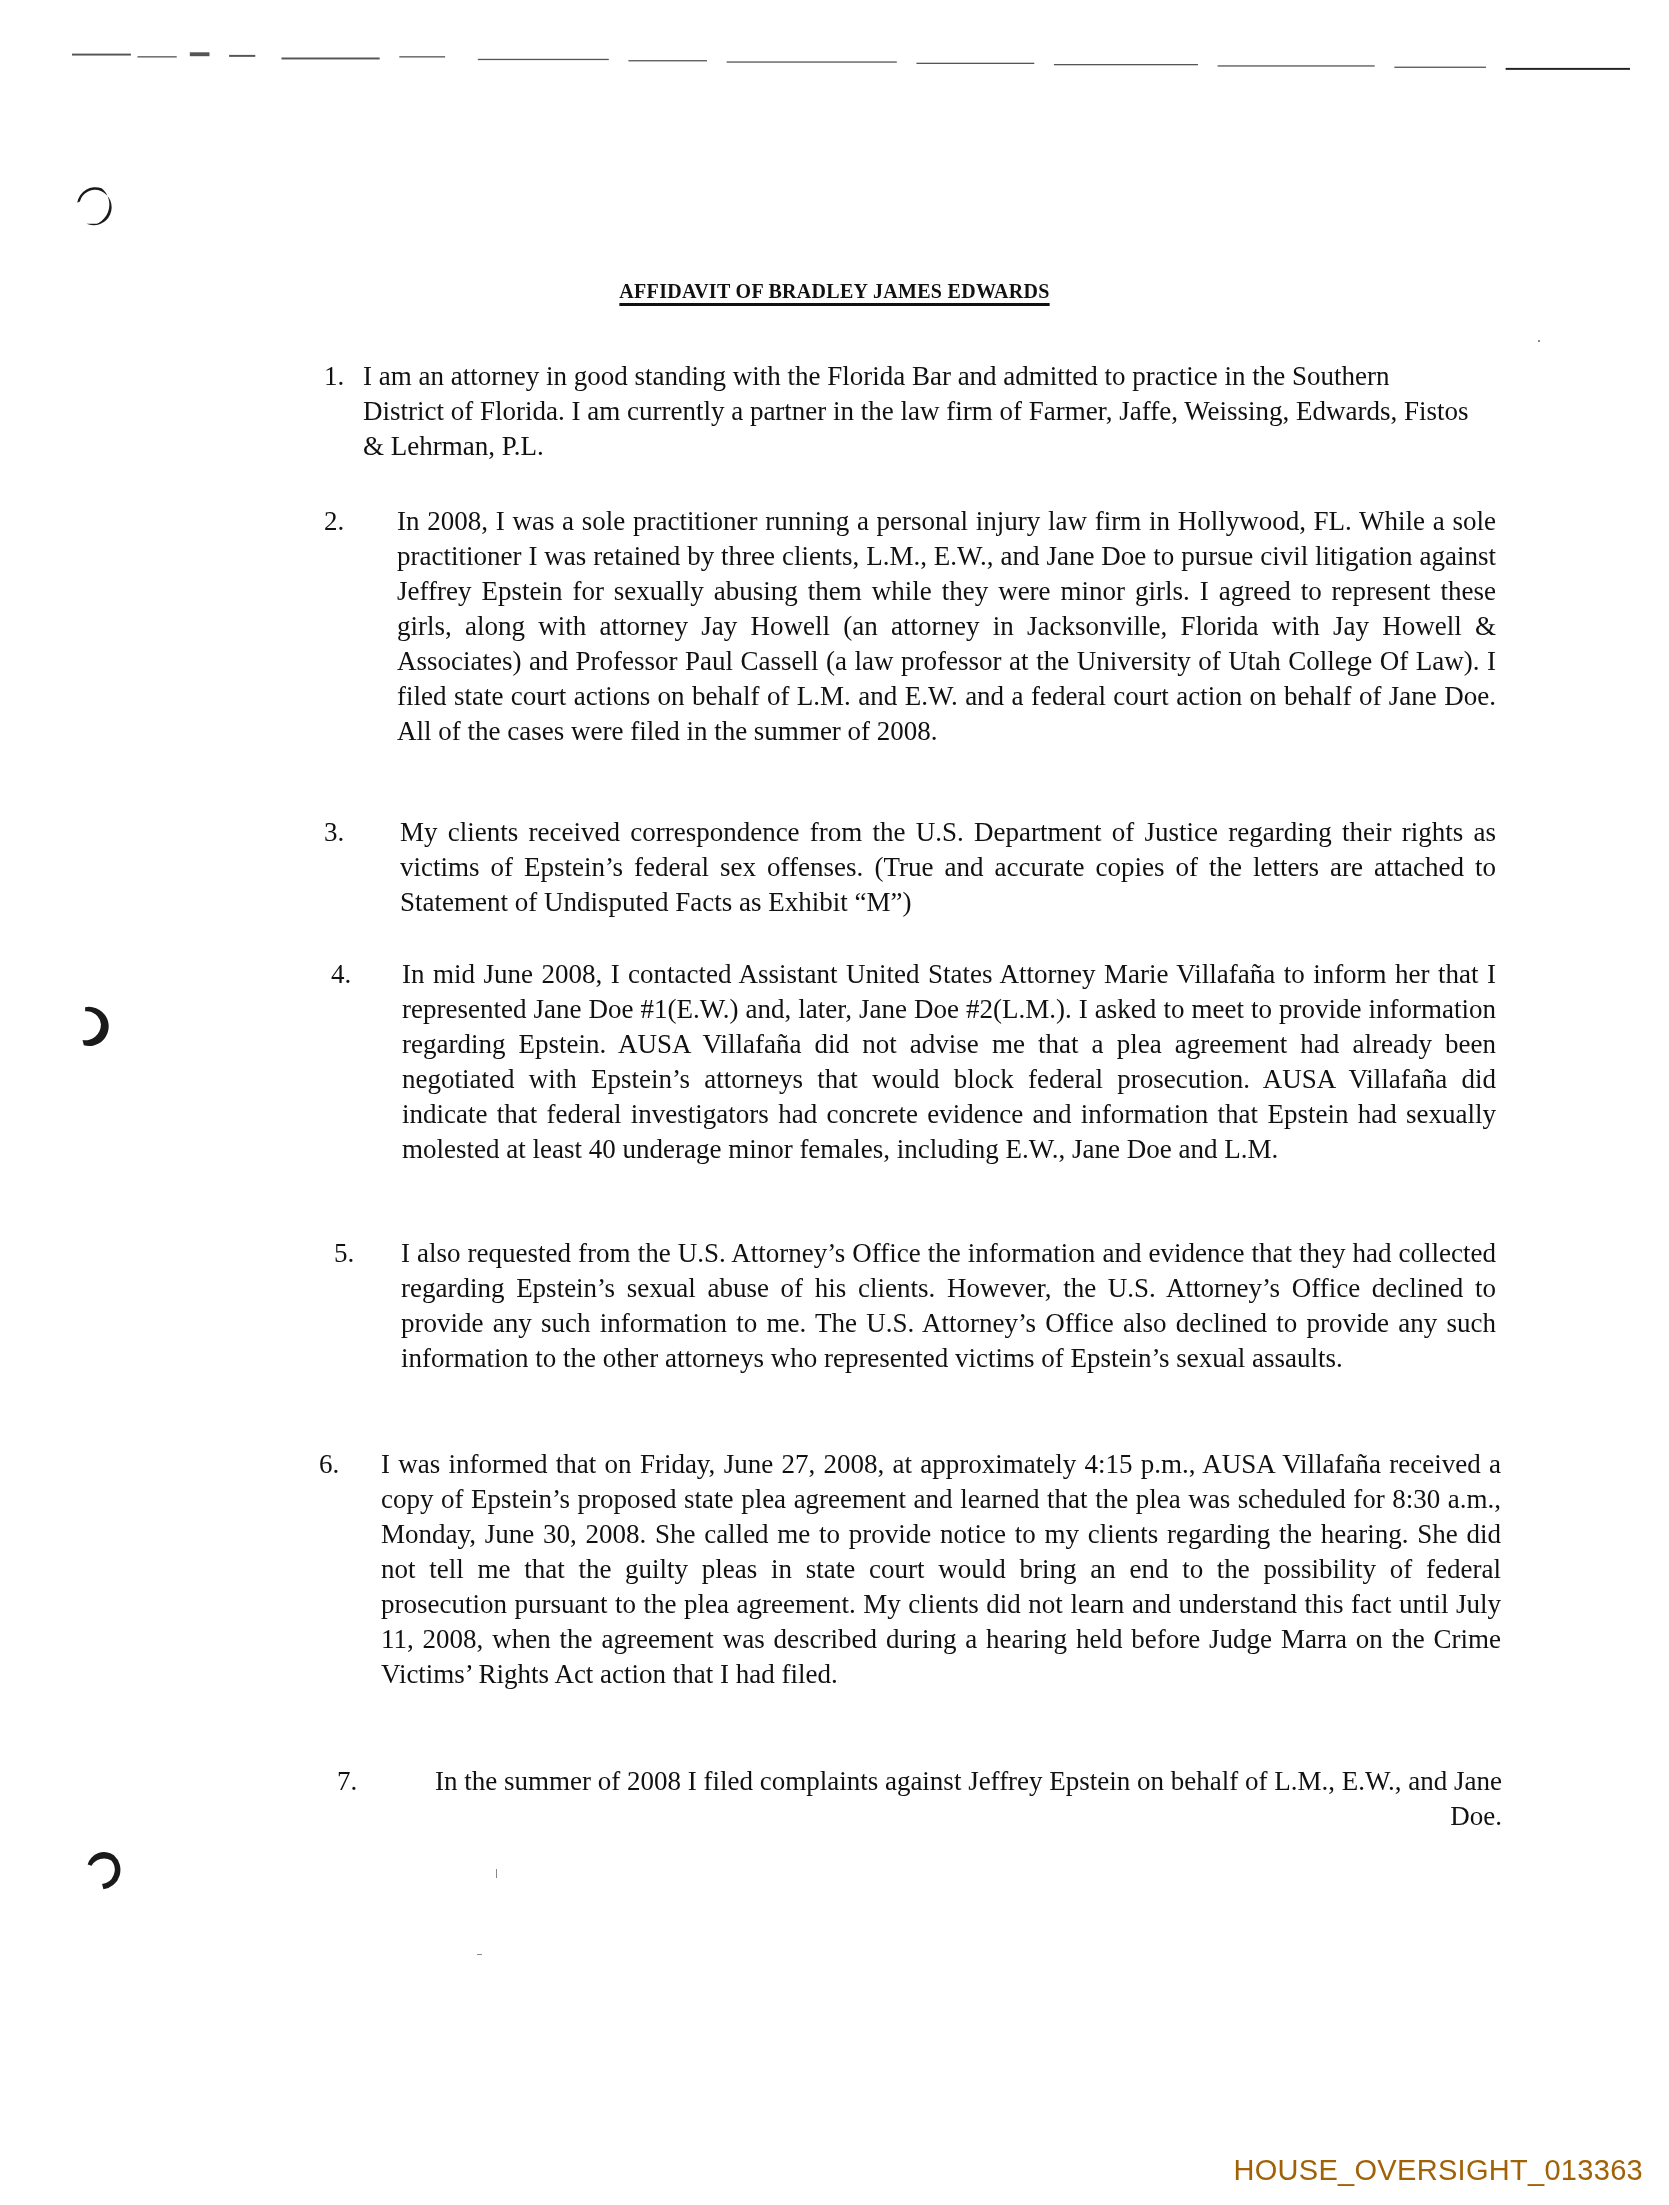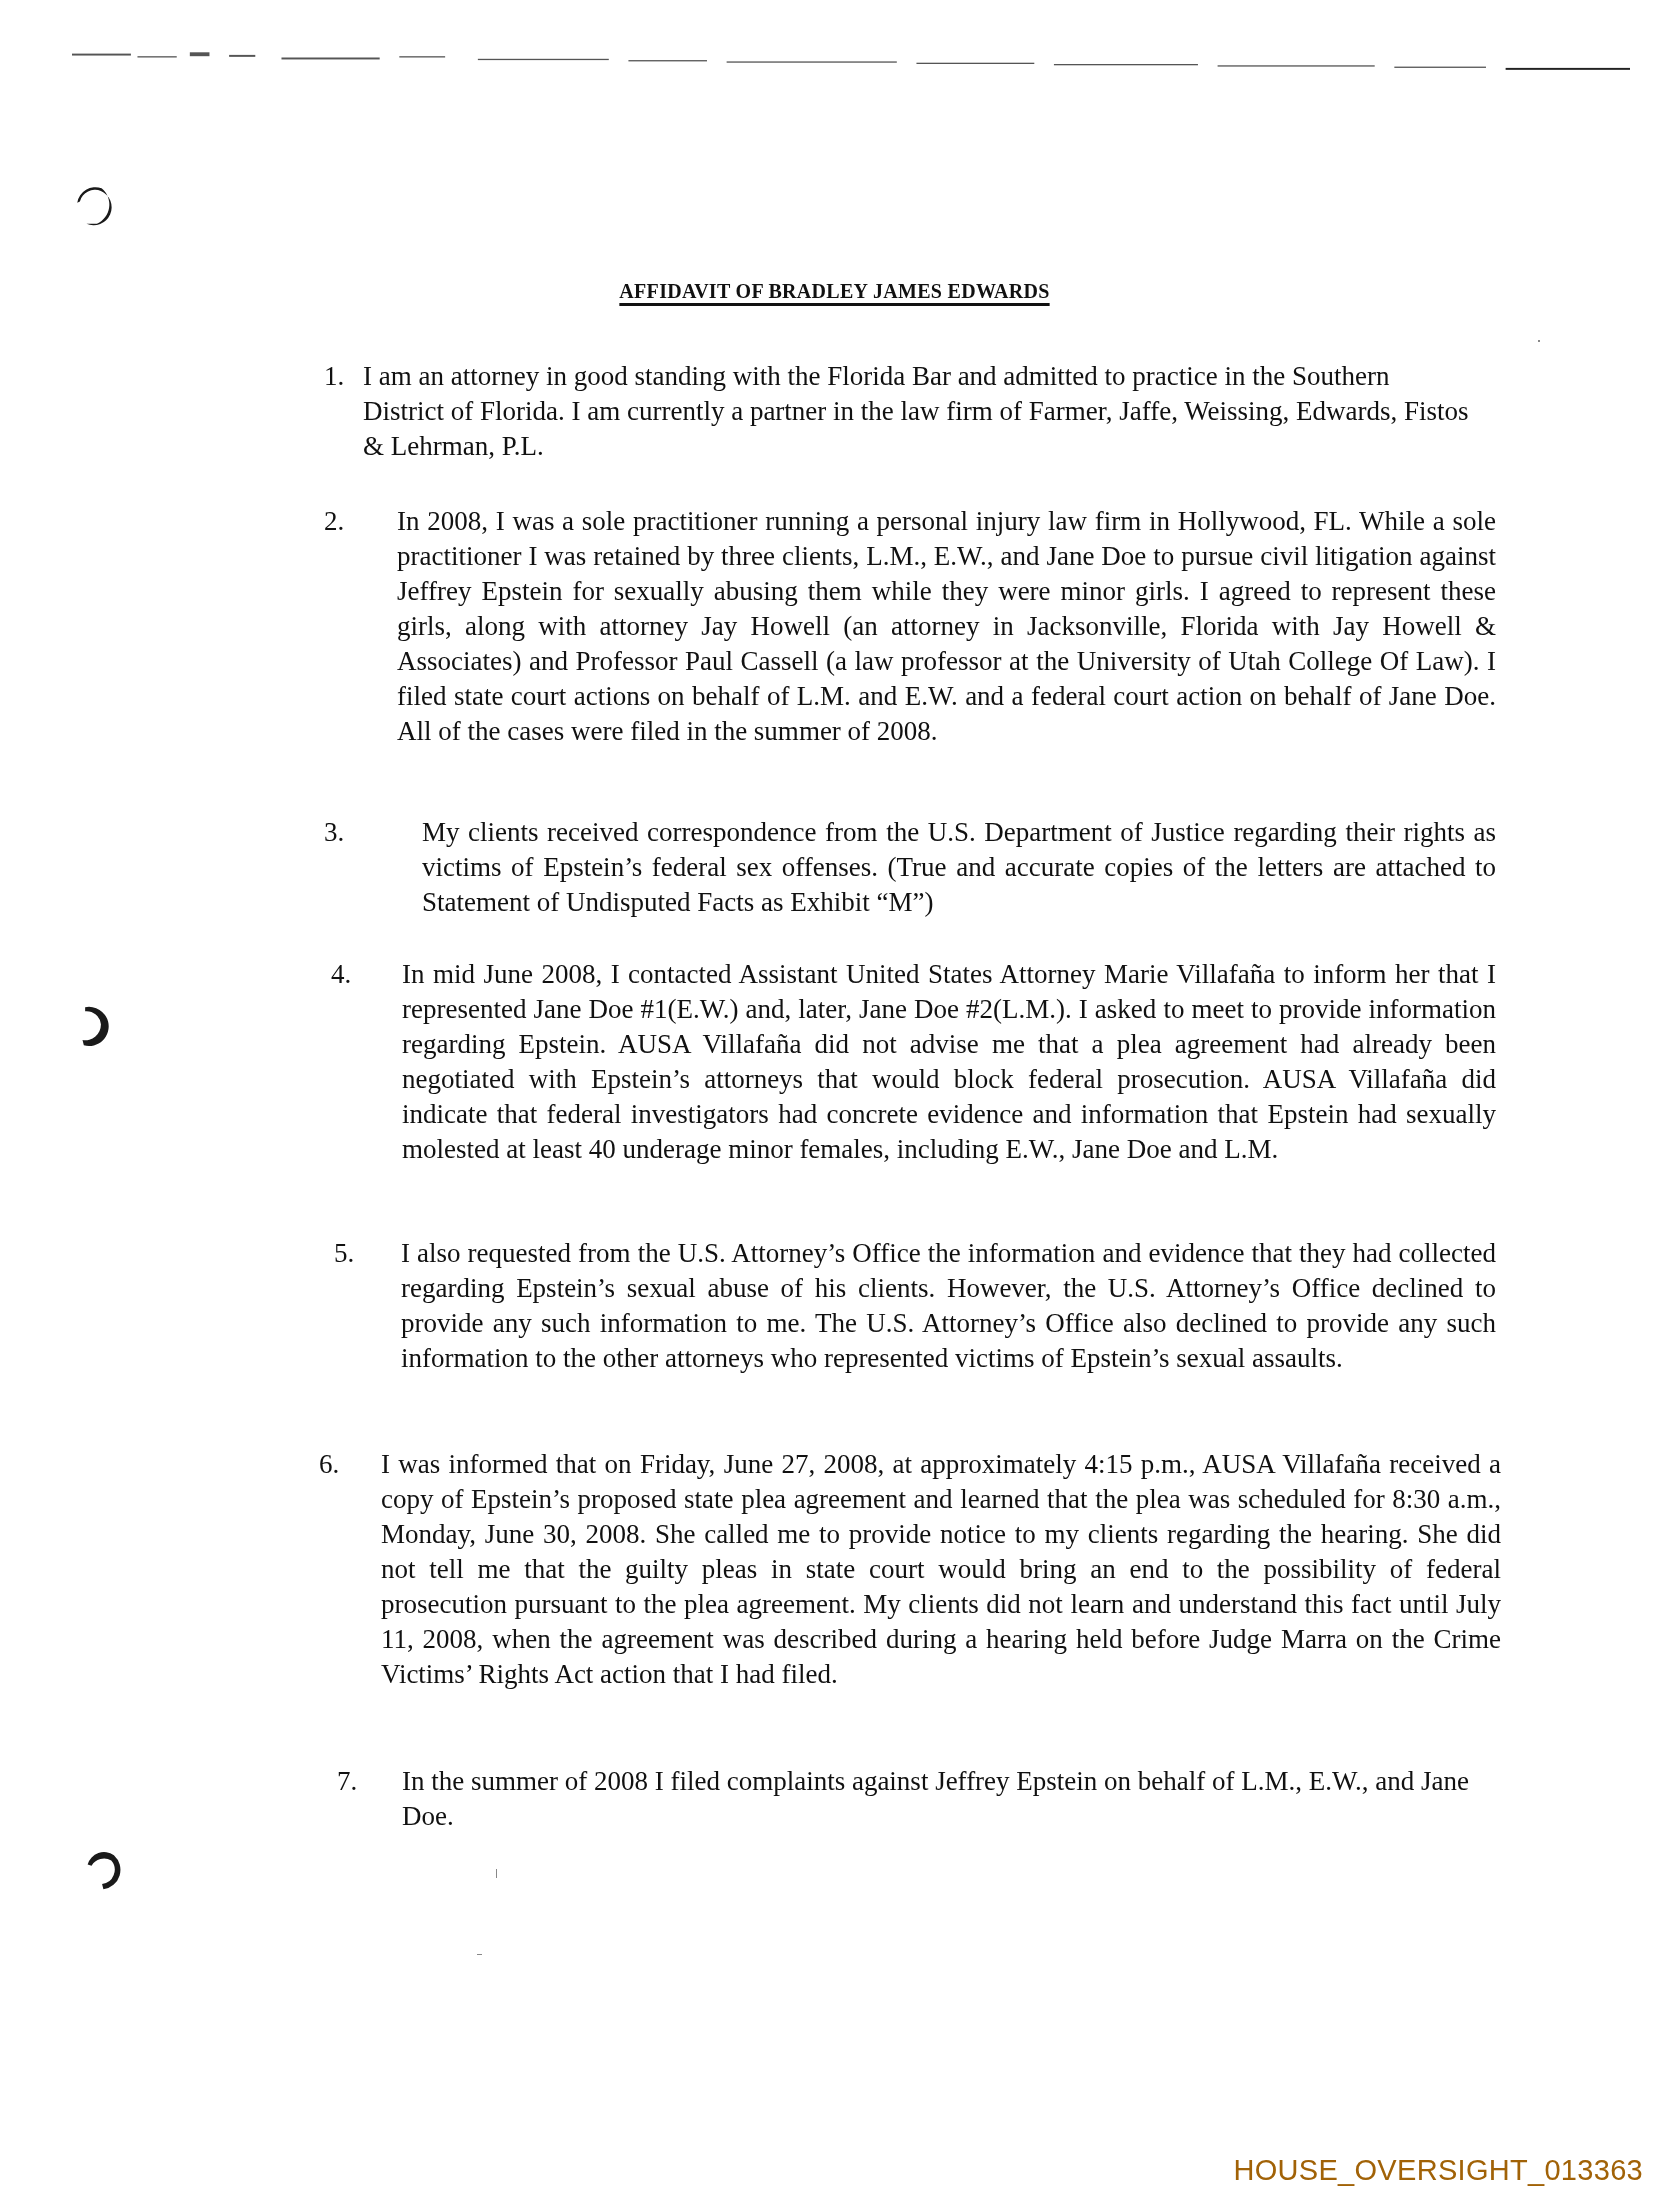--- a/index.html
+++ b/index.html
@@ -114,41 +114,41 @@
   <span class="body" style="margin-left:39px; text-align:left;">I am an attorney in good standing with the Florida Bar and admitted to practice in the Southern District of Florida.  I am currently a partner in the law firm of Farmer, Jaffe, Weissing, Edwards, Fistos &amp; Lehrman, P.L.</span>
 </div>
 
 <div class="para" style="left:324px; top:504px; width:1172px;">
   <span class="num" style="left:0;">2.</span>
   <span class="body" style="margin-left:73px;">In 2008, I was a sole practitioner running a personal injury law firm in Hollywood, FL. While a sole practitioner I was retained by three clients, L.M., E.W., and Jane Doe to pursue civil litigation against Jeffrey Epstein for sexually abusing them while they were minor girls.  I agreed to represent these girls, along with attorney Jay Howell (an attorney in Jacksonville, Florida with Jay Howell &amp; Associates) and Professor Paul Cassell (a law professor at the University of Utah College Of Law).  I filed state court actions on behalf of L.M. and E.W. and a federal court action on behalf of Jane Doe. All of the cases were filed in the summer of 2008.</span>
 </div>
 
 <div class="para" style="left:324px; top:815px; width:1172px;">
   <span class="num" style="left:0;">3.</span>
-  <span class="body" style="margin-left:98px;">My clients received correspondence from the U.S. Department of Justice regarding their rights as victims of Epstein’s federal sex offenses.  (True and accurate copies of the letters are attached to Statement of Undisputed Facts as Exhibit “M”)</span>
+  <span class="body" style="margin-left:76px;">My clients received correspondence from the U.S. Department of Justice regarding their rights as victims of Epstein’s federal sex offenses.  (True and accurate copies of the letters are attached to Statement of Undisputed Facts as Exhibit “M”)</span>
 </div>
 
 <div class="para" style="left:331px; top:957px; width:1165px;">
   <span class="num" style="left:0;">4.</span>
   <span class="body" style="margin-left:71px;">In mid June 2008, I contacted Assistant United States Attorney Marie Villafaña to inform her that I represented Jane Doe #1(E.W.) and, later, Jane Doe #2(L.M.).  I asked to meet to provide information regarding Epstein. AUSA Villafaña did not advise me that a plea agreement had already been negotiated with Epstein’s attorneys that would block federal prosecution.  AUSA Villafaña did indicate that federal investigators had concrete evidence and information that Epstein had sexually molested at least 40 underage minor females, including E.W., Jane Doe and L.M.</span>
 </div>
 
 <div class="para" style="left:334px; top:1236px; width:1162px;">
   <span class="num" style="left:0;">5.</span>
   <span class="body" style="margin-left:67px;">I also requested from the U.S. Attorney’s Office the information and evidence that they had collected regarding Epstein’s sexual abuse of his clients.  However, the U.S. Attorney’s Office declined to provide any such information to me.  The U.S. Attorney’s Office also declined to provide any such information to the other attorneys who represented victims of Epstein’s sexual assaults.</span>
 </div>
 
 <div class="para" style="left:319px; top:1447px; width:1182px;">
   <span class="num" style="left:0;">6.</span>
   <span class="body" style="margin-left:62px;">I was informed that on Friday, June 27, 2008, at approximately 4:15 p.m., AUSA Villafaña received a copy of Epstein’s proposed state plea agreement and learned that the plea was scheduled for 8:30 a.m., Monday, June 30, 2008.  She called me to provide notice to my clients regarding the hearing.  She did not tell me that the guilty pleas in state court would bring an end to the possibility of federal prosecution pursuant to the plea agreement.  My clients did not learn and understand this fact until July 11, 2008, when the agreement was described during a hearing held before Judge Marra on the Crime Victims’ Rights Act action that I had filed.</span>
 </div>
 
 <div class="para" style="left:337px; top:1764px; width:1165px;">
   <span class="num" style="left:0;">7.</span>
-  <span class="body" style="margin-left:65px; text-align:left;">In the summer of 2008 I filed complaints against Jeffrey Epstein on behalf of L.M., E.W., and Jane Doe.</span>
+  <span class="body" style="margin-left:65px; text-align:right;">In the summer of 2008 I filed complaints against Jeffrey Epstein on behalf of L.M., E.W., and Jane Doe.</span>
 </div>
 
 <div class="stray" style="left:496px; top:1869px; height:9.2px; width:1.3px;"></div>
 <div class="stray" style="left:477px; top:1954px; width:5.2px; height:1.3px;"></div>
 <div class="stray" style="left:1538px; top:340px; width:2px; height:2px;"></div>
 
 <div class="footer-id">HOUSE_OVERSIGHT_013363</div>
 
 
 </body></html>

